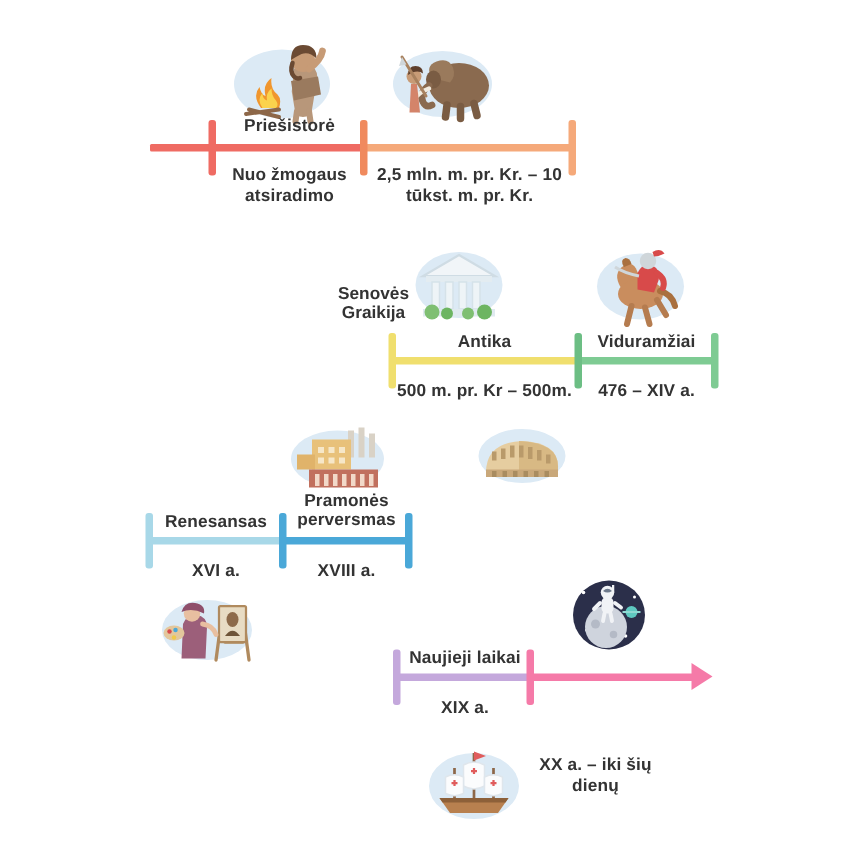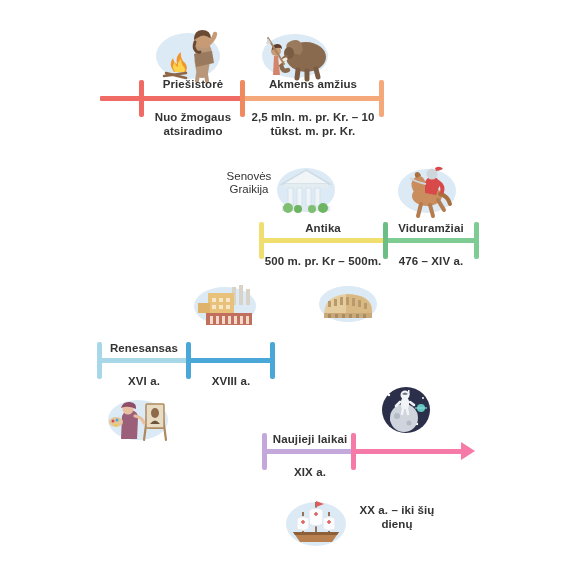--- a/index.html
+++ b/index.html
@@ -56,23 +56,24 @@
     font-size: 11.5px;
     font-weight: 700;
     line-height: 14px;
     color: #333333;
     letter-spacing: 0.1px;
   }
   .side-label {
     position: absolute;
     text-align: center;
     font-size: 11.5px;
-    font-weight: 400;
+    font-weight: 700;
     line-height: 13px;
     color: #333333;
+    margin-top: 20px;
   }
 
   
   .icon-wrap {
     position: absolute;
   }
   .icon-wrap svg { display: block; }
 </style>
 </head>
 <body>
@@ -125,21 +126,20 @@
 
   <div class="bar" style="left:100px; top:96px; width:145px; background:#ef6b63;"></div>
   <div class="tick" style="left:139px; top:80px; height:37px; background:#ef6b63;"></div>
   <div class="bar" style="left:243px; top:96px; width:140px; background:#f5a97a;"></div>
   <div class="tick" style="left:240px; top:80px; height:37px; background:#f08a5e;"></div>
   <div class="tick" style="left:379px; top:80px; height:37px; background:#f5a97a;"></div>
 
   <div class="era-name" style="left:148px; top:78px; width:90px;">Priešistorė</div>
   <div class="era-date" style="left:145px; top:110px; width:96px;">Nuo žmogaus atsiradimo</div>
 
-  <div class="era-name" style="left:253px; top:78px; width:120px;">Akmens amžius</div>
   <div class="era-date" style="left:247px; top:110px; width:132px;">2,5  mln. m. pr. Kr. – 10 tūkst. m. pr. Kr.</div>
 
   <div class="side-label" style="left:218px; top:170px; width:62px;">Senovės Graikija</div>
 
   <div class="icon-wrap" style="left:274px; top:162px;">
     <svg width="64" height="58" viewBox="0 0 64 58">
       <ellipse cx="32" cy="28" rx="29" ry="22" fill="#dceaf5"></ellipse>
       <path d="M32 8 L56 22 L8 22 Z" fill="#f1f5f8" stroke="#cfdce4" stroke-width="1.5"></path>
       <rect x="10" y="22" width="44" height="4" fill="#e3ecf1"></rect>
       <rect x="14" y="26" width="5" height="18" fill="#eef4f7" stroke="#d5e2e9" stroke-width="1"></rect>
@@ -242,20 +242,21 @@
 
   <div class="bar" style="left:99px; top:358px; width:90px; background:#a8d8e8;"></div>
   <div class="tick" style="left:97px; top:342px; height:37px; background:#a8d8e8;"></div>
   <div class="bar" style="left:188px; top:358px; width:86px; background:#4aa8d8;"></div>
   <div class="tick" style="left:186px; top:342px; height:37px; background:#4aa8d8;"></div>
   <div class="tick" style="left:270px; top:342px; height:37px; background:#4aa8d8;"></div>
 
   <div class="era-name" style="left:100px; top:342px; width:88px;">Renesansas</div>
   <div class="era-date" style="left:100px; top:374px; width:88px;">XVI a.</div>
 
+  <div class="era-name" style="left:190px; top:328px; width:82px;">Pramonės perversmas</div>
   <div class="era-date" style="left:190px; top:374px; width:82px;">XVIII a.</div>
 
   <div class="icon-wrap" style="left:104px; top:394px;">
     <svg width="68" height="52" viewBox="0 0 68 52">
       <ellipse cx="34" cy="26" rx="30" ry="20" fill="#dceaf5"></ellipse>
 
       <path d="M44 16 l-4 30 M58 16 l4 30 M46 34 l12 0" stroke="#b08a5e" stroke-width="2.2" stroke-linecap="round"></path>
       <rect x="42" y="10" width="18" height="24" rx="1" fill="#e8dcc4" stroke="#b08a5e" stroke-width="1.5"></rect>
       <ellipse cx="51" cy="19" rx="4" ry="5" fill="#8d6a4a"></ellipse>
       <path d="M46 30 q5 -7 10 0 z" fill="#6e5438"></path>

